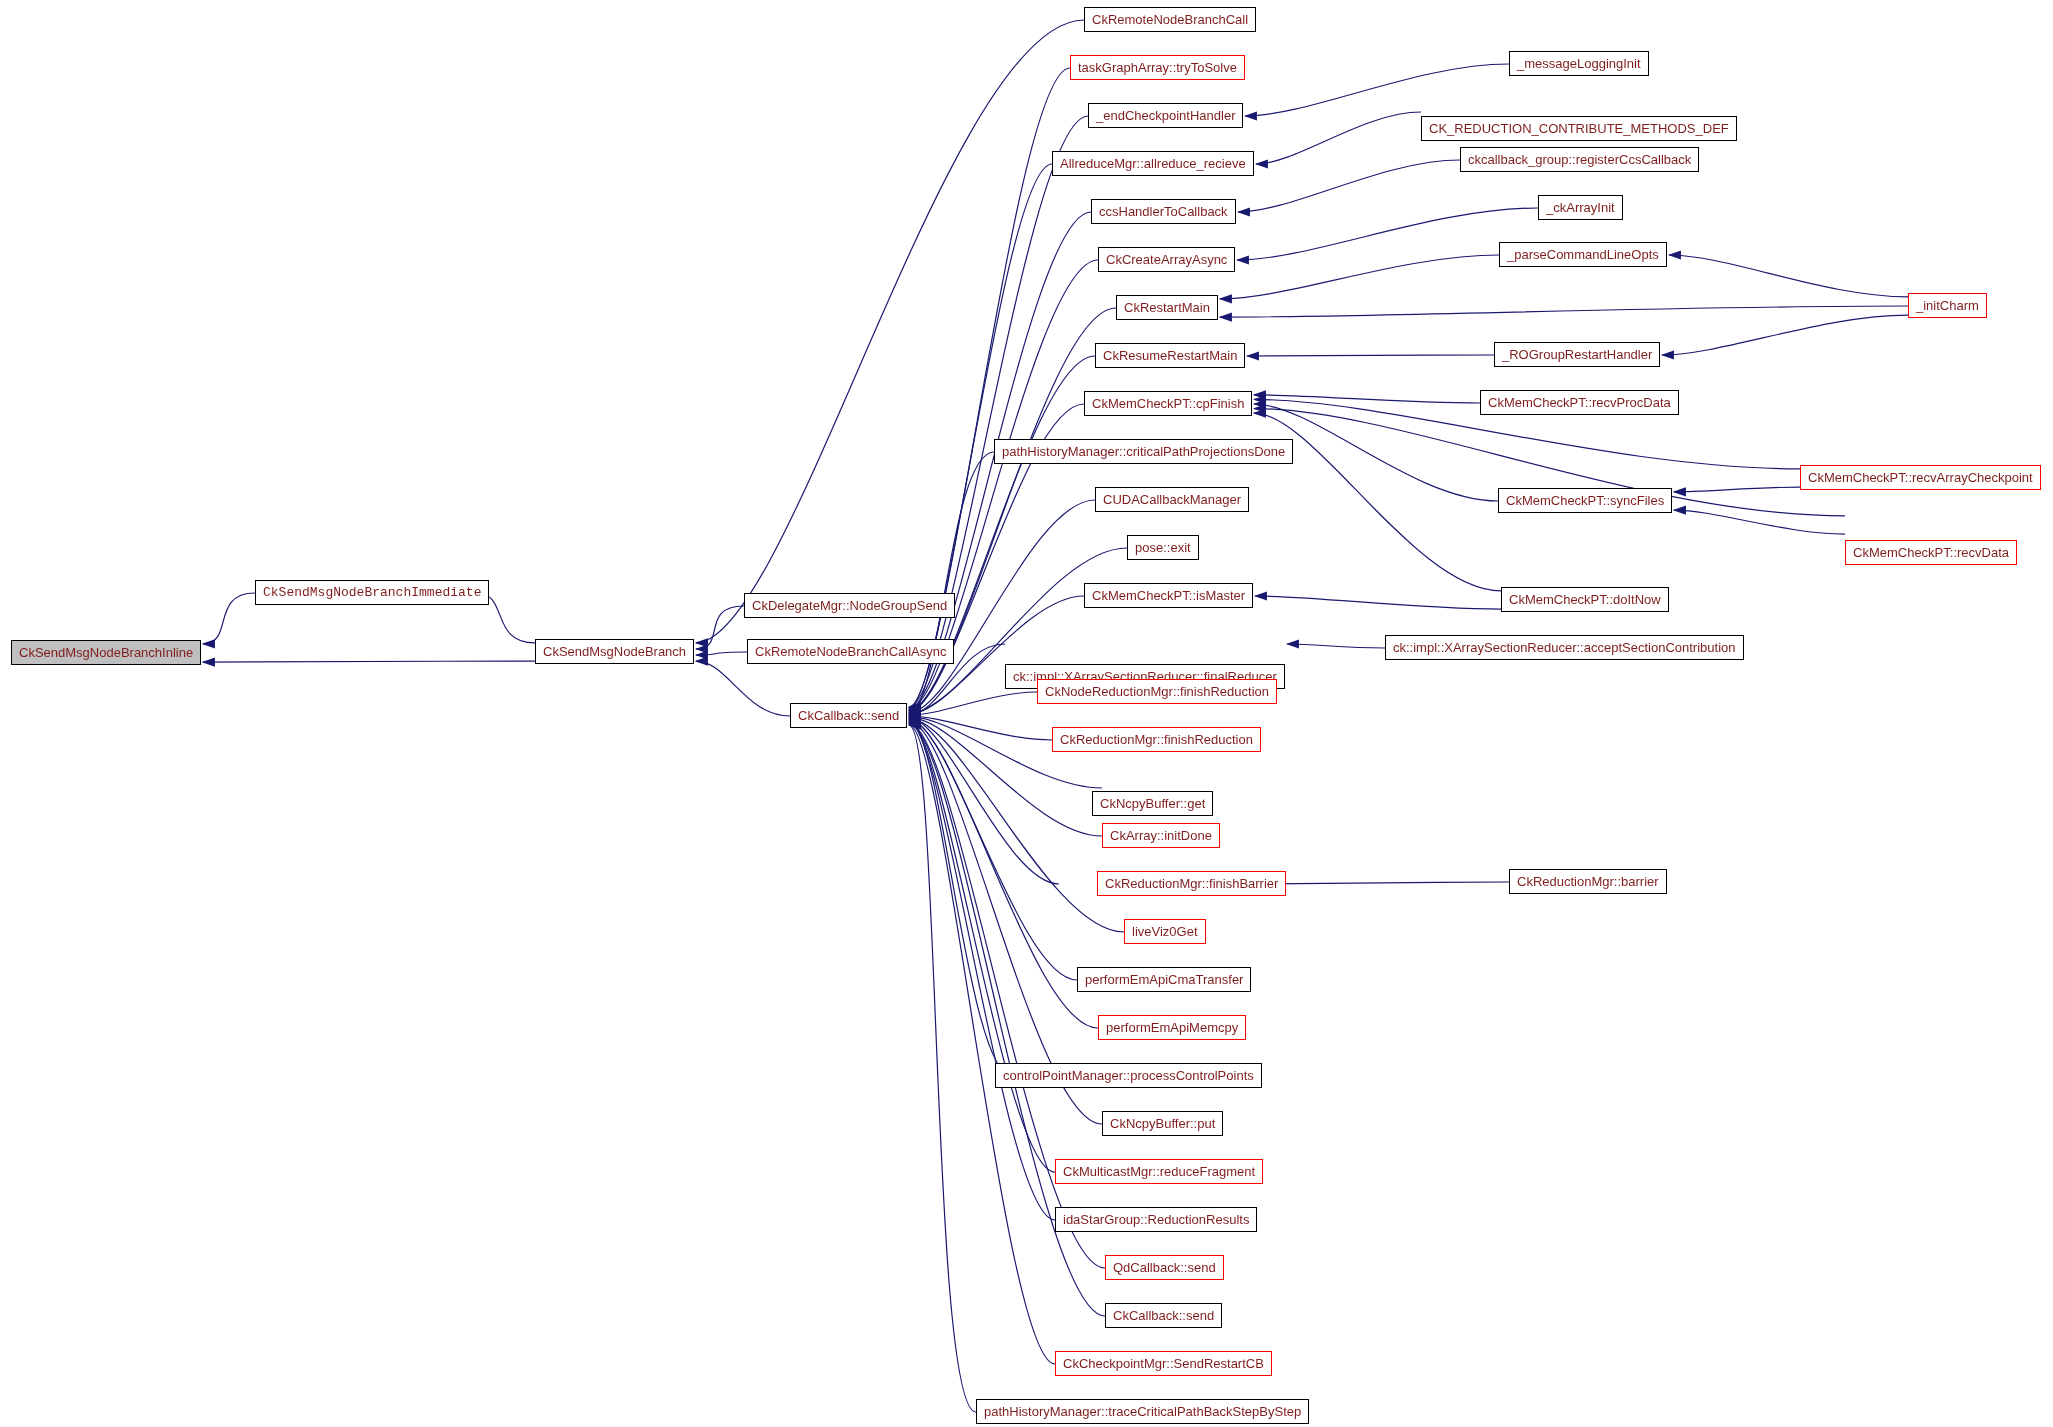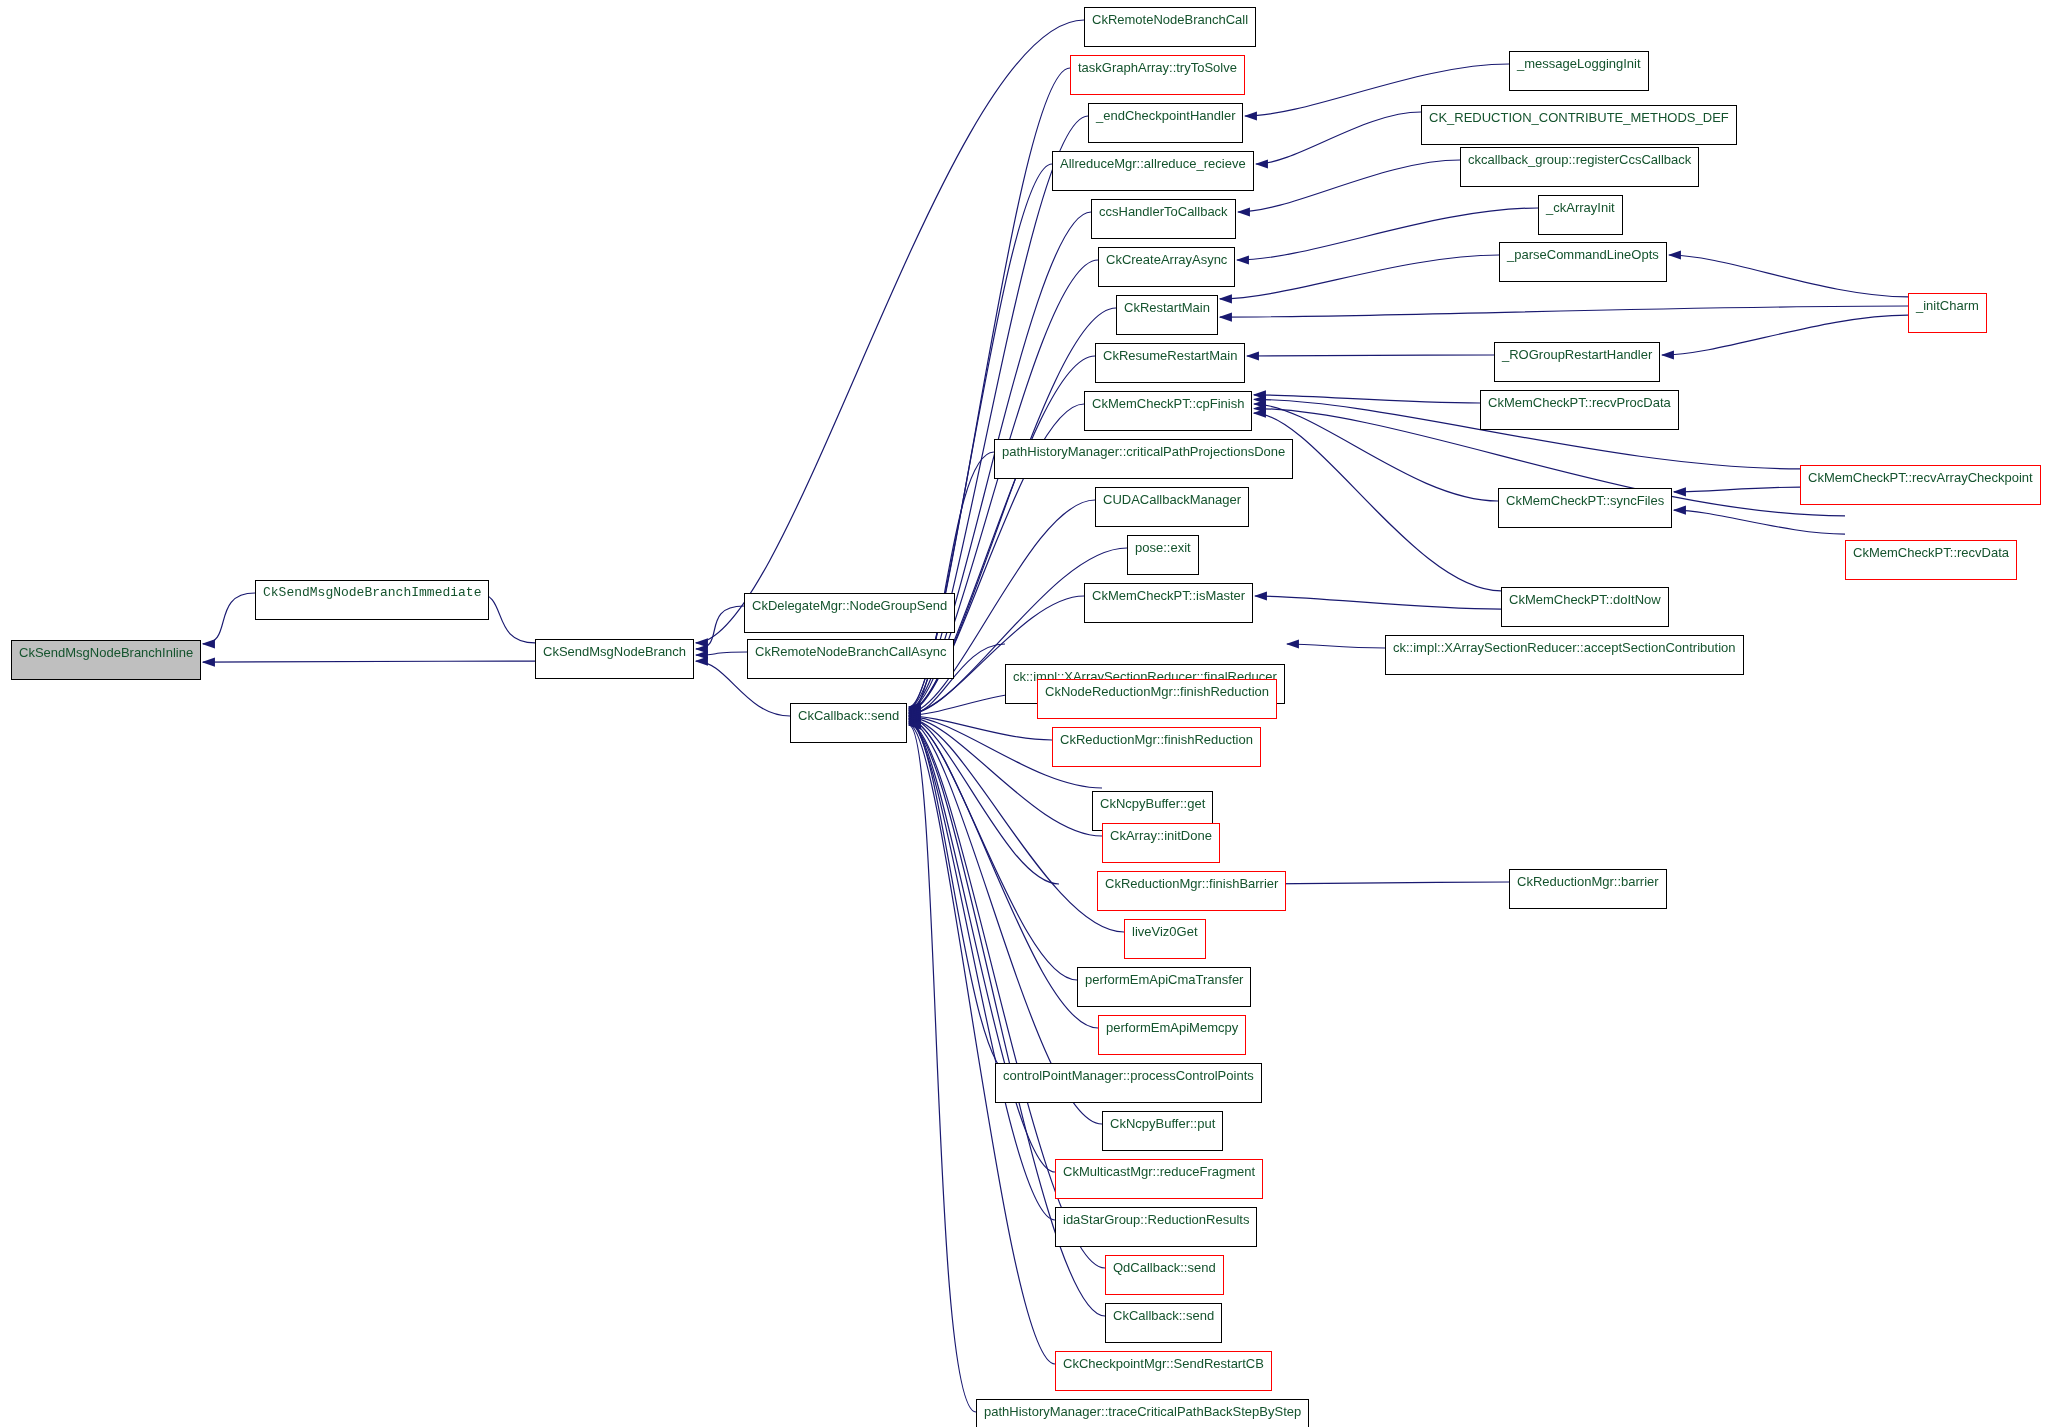--- a/index.html
+++ b/index.html
@@ -1,22 +1,22 @@
 <!DOCTYPE html>
 <html><head>
 <meta charset="utf-8">
 <style>
   html,body{margin:0;padding:0;background:#ffffff;}
   #canvas{position:relative;width:2053px;height:1427px;background:#ffffff;
           font-family:"Liberation Sans",sans-serif;overflow:hidden;}
   #edges{position:absolute;left:0;top:0;width:2053px;height:1427px;}
   .edge{fill:none;stroke:#191970;stroke-width:1.2px;}
-  .node{position:absolute;box-sizing:border-box;height:40px;line-height:24px;
+  .node{position:absolute;box-sizing:border-box;height:25px;line-height:24px;
         padding:0 7px;border:1px solid #000000;background:#ffffff;
-        font-size:13px;color:#14532d;white-space:nowrap;text-align:center;cursor:pointer;}
+        font-size:13px;color:#7f1d1d;white-space:nowrap;text-align:center;cursor:pointer;}
   .node.red{border-color:#ff0000;}
   .node.current{background:#bfbfbf;cursor:default;}
 </style>
 </head>
 <body>
 
 <div id="canvas">
   <svg id="edges" width="2053" height="1427" viewBox="0 0 2053 1427" xmlns="http://www.w3.org/2000/svg">
     <defs>
       <marker id="arrowhead" markerUnits="userSpaceOnUse" markerWidth="13" markerHeight="11" viewBox="0 0 12 10" refX="11" refY="5" orient="auto">
@@ -110,21 +110,21 @@
       <div class="node red" style="left: 1098px; top: 1015px;">performEmApiMemcpy</div>
       <div class="node" style="left: 995px; top: 1063px;">controlPointManager::processControlPoints</div>
       <div class="node" style="left: 1102px; top: 1111px;">CkNcpyBuffer::put</div>
       <div class="node red" style="left: 1055px; top: 1159px;">CkMulticastMgr::reduceFragment</div>
       <div class="node" style="left: 1055px; top: 1207px;">idaStarGroup::ReductionResults</div>
       <div class="node red" style="left: 1105px; top: 1255px;">QdCallback::send</div>
       <div class="node" style="left: 1105px; top: 1303px;">CkCallback::send</div>
       <div class="node red" style="left: 1055px; top: 1351px;">CkCheckpointMgr::SendRestartCB</div>
       <div class="node" style="left: 976px; top: 1399px;">pathHistoryManager::traceCriticalPathBackStepByStep</div>
       <div class="node" style="left: 1509px; top: 51px;">_messageLoggingInit</div>
-      <div class="node" style="left: 1421px; top: 105px;">CK_REDUCTION_CONTRIBUTE_METHODS_DEF</div>
+      <div class="node" style="left: 1421px; top: 116px;">CK_REDUCTION_CONTRIBUTE_METHODS_DEF</div>
       <div class="node" style="left: 1460px; top: 147px;">ckcallback_group::registerCcsCallback</div>
       <div class="node" style="left: 1538px; top: 195px;">_ckArrayInit</div>
       <div class="node" style="left: 1499px; top: 242px;">_parseCommandLineOpts</div>
       <div class="node red" style="left: 1908px; top: 293px;">_initCharm</div>
       <div class="node" style="left: 1494px; top: 342px;">_ROGroupRestartHandler</div>
       <div class="node" style="left: 1480px; top: 390px;">CkMemCheckPT::recvProcData</div>
       <div class="node red" style="left: 1800px; top: 465px;">CkMemCheckPT::recvArrayCheckpoint</div>
       <div class="node" style="left: 1498px; top: 488px;">CkMemCheckPT::syncFiles</div>
       <div class="node red" style="left: 1845px; top: 540px;">CkMemCheckPT::recvData</div>
       <div class="node" style="left: 1501px; top: 587px;">CkMemCheckPT::doItNow</div>

